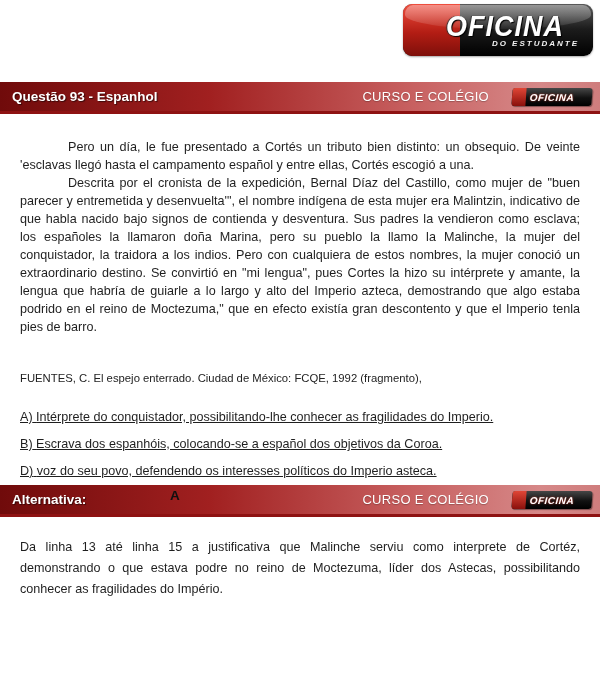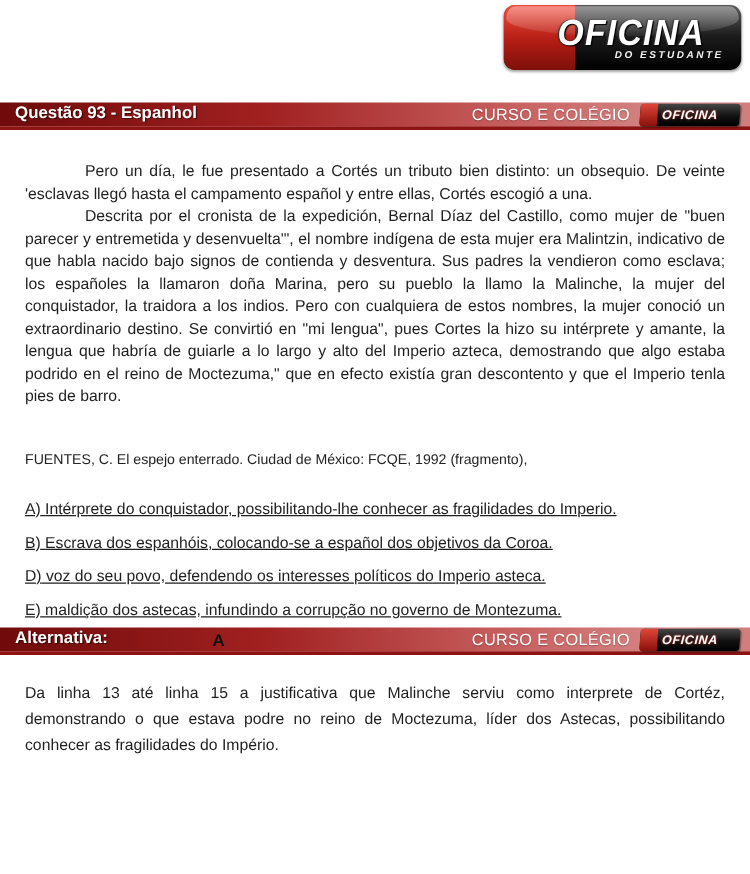--- a/index.html
+++ b/index.html
@@ -19,27 +19,27 @@
     background:linear-gradient(180deg,rgba(255,255,255,.38),rgba(255,255,255,.05)); }
   .logo-big .logo-textwrap { position:absolute; inset:0; display:flex; flex-direction:column;
     align-items:center; justify-content:center; padding-left:14px; }
   .logo-big .logo-name { font-size:27px; font-weight:bold; font-style:italic;
     letter-spacing:1px; color:#fff; line-height:26px;
     text-shadow:1px 1px 1px #000, -1px 0 1px #333; transform:scaleY(1.08); }
   .logo-big .logo-sub { font-size:8px; font-style:italic; font-weight:bold;
     letter-spacing:2px; color:#f2f2f2; align-self:flex-end; margin-right:14px; }
 
   
-  .redbar { position:relative; height:22px;
+  .redbar { position:relative; height:32px;
     background:linear-gradient(90deg,#700b0b 0%,#a12020 35%,#c75f5f 68%,#d68888 90%,#cf7d7d 100%);
     border-bottom:3px solid #8e1212;
-    display:flex; padding:0 8px 0 12px; }
+    display:flex; align-items:center; padding:0 8px 0 12px; }
   .bar-title { color:#fff; font-weight:bold; font-size:13.5px;
     text-shadow:1px 1px 1px rgba(0,0,0,.55); white-space:nowrap; }
-  .bar-right { margin-left:auto; display:flex; align-items:center; gap:8px; }
+  .bar-right { margin-left:auto; display:flex; align-items:center; gap:23px; }
   .bar-brand { color:#fff; font-size:13px; letter-spacing:.3px;
     text-shadow:0 1px 1px rgba(0,0,0,.25); white-space:nowrap; }
   .logo-mini { position:relative; width:80px; height:18px; border-radius:3px;
     overflow:hidden; transform:skewX(-4deg);
     background:linear-gradient(180deg,#474747 0%,#111 55%,#000 100%);
     display:flex; align-items:center; justify-content:center;
     box-shadow:1px 1px 1px rgba(0,0,0,.4); }
   .logo-mini .mini-red { position:absolute; left:0; top:0; bottom:0; width:14px;
     background:linear-gradient(180deg,#e04636,#8a100c); }
   .logo-mini .mini-name { position:relative; color:#fff; font-size:10px; font-weight:bold;
@@ -86,21 +86,20 @@
 
   <div class="content">
     <p class="para">Pero un día, le fue presentado a Cortés un tributo bien distinto: un obsequio. De veinte 'esclavas llegó hasta el campamento español y entre ellas, Cortés escogió a una.</p>
     <p class="para">Descrita por el cronista de la expedición, Bernal Díaz del Castillo, como mujer de "buen parecer y entremetida y desenvuelta'", el nombre indígena de esta mujer era Malintzin, indicativo de que habla nacido bajo signos de contienda y desventura. Sus padres la vendieron como esclava; los españoles la llamaron doña Marina, pero su pueblo la llamo la Malinche, la mujer del conquistador, la traidora a los indios. Pero con cualquiera de estos nombres, la mujer conoció un extraordinario destino. Se convirtió en "mi lengua", pues Cortes la hizo su intérprete y amante, la lengua que habría de guiarle a lo largo y alto del Imperio azteca, demostrando que algo estaba podrido en el reino de Moctezuma," que en efecto existía gran descontento y que el Imperio tenla pies de barro.</p>
     <p class="citation">FUENTES, C. El espejo enterrado. Ciudad de México: FCQE, 1992 (fragmento),</p>
 
     <div class="options">
       <div class="option"><span>A)</span> <span>Intérprete do conquistador, possibilitando-lhe conhecer as fragilidades do Imperio.</span></div>
       <div class="option"><span>B)</span> <span>Escrava dos espanhóis, colocando-se a español dos objetivos da Coroa.</span></div>
       <div class="option"><span>D)</span> <span>voz do seu povo, defendendo os interesses políticos do Imperio asteca.</span></div>
-      <div class="option"><span>E)</span> <span>maldição dos astecas, infundindo a corrupção no governo de Montezuma.</span></div>
     </div>
   </div>
 
   <div class="redbar">
     <span class="bar-title">Alternativa:</span>
     <span class="answer-value">A</span>
     <span class="bar-right">
       <span class="bar-brand">CURSO E COLÉGIO</span>
       <span class="logo-mini">
         <span class="mini-red"></span>

